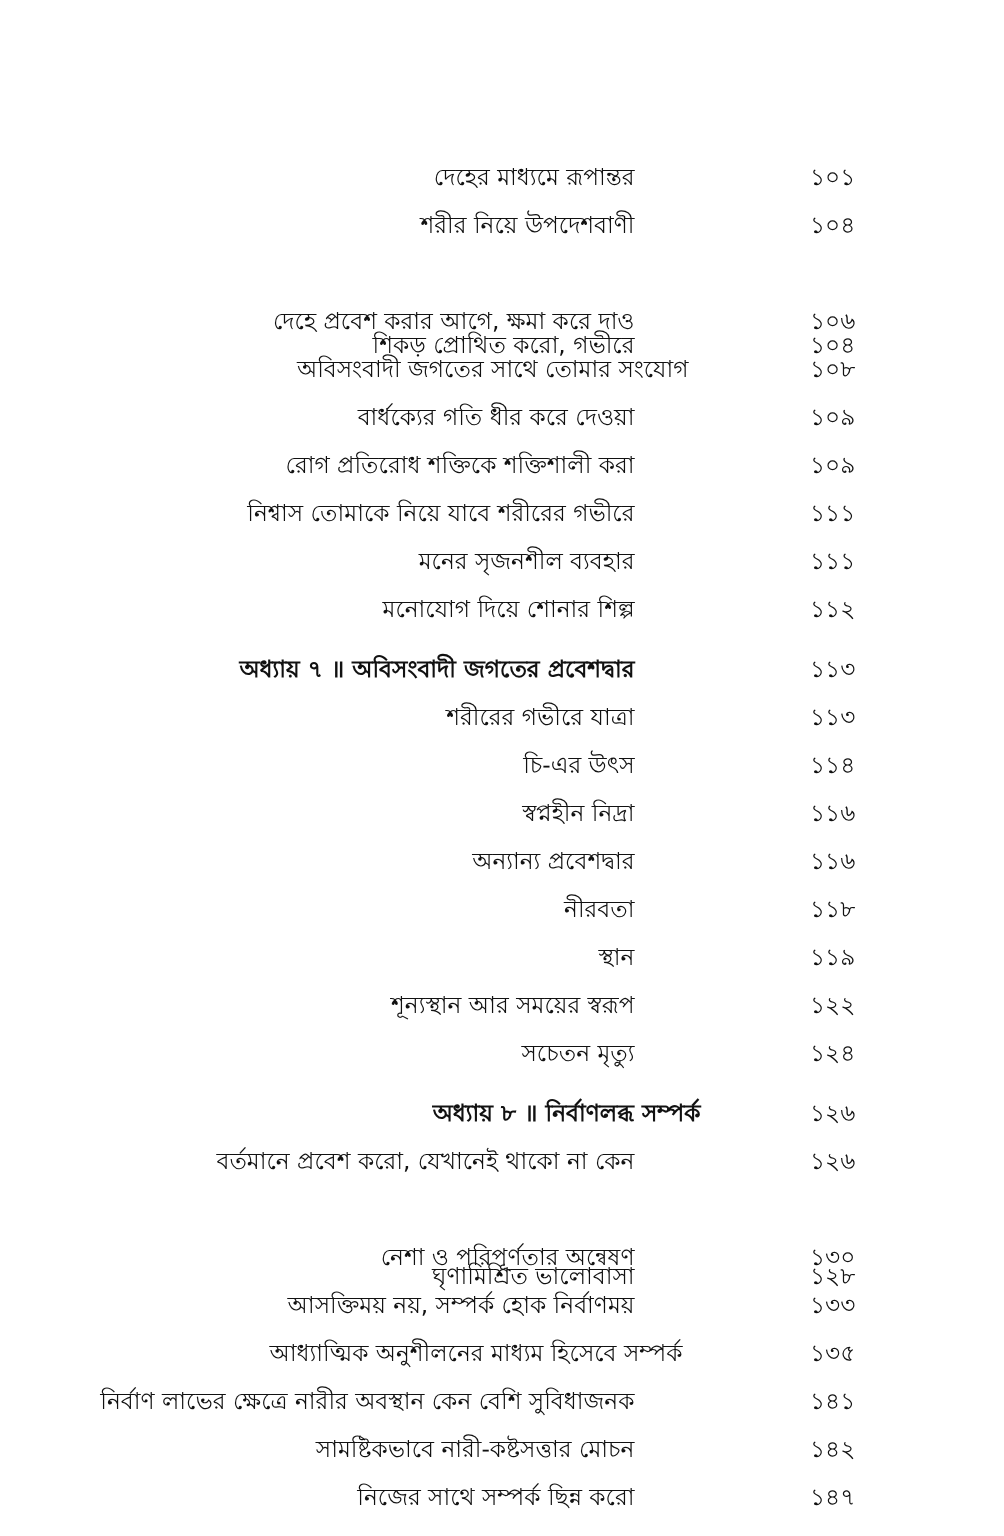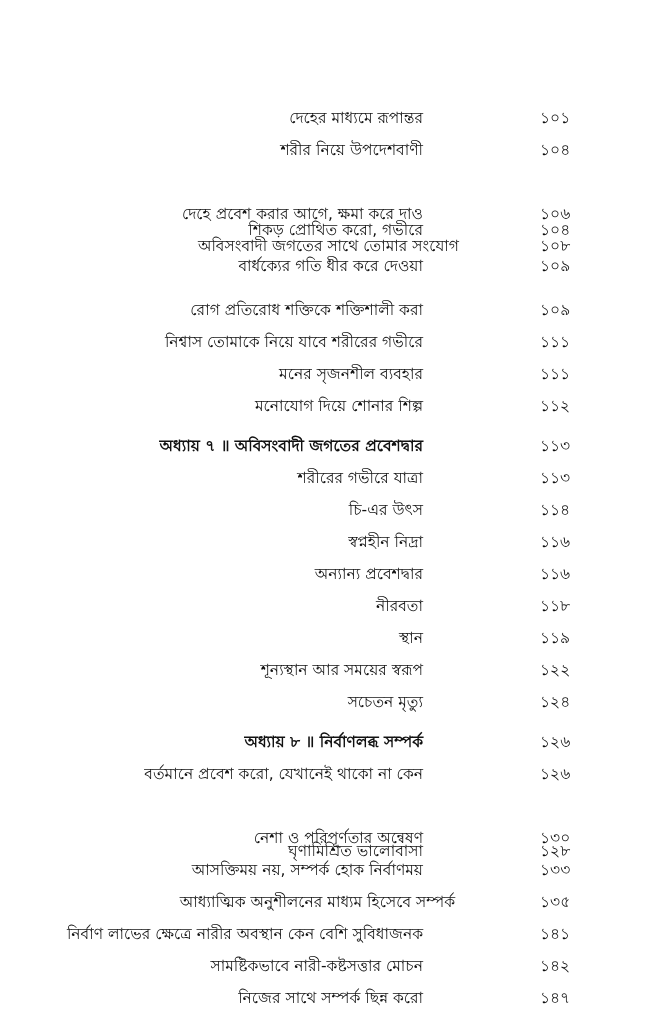--- a/index.html
+++ b/index.html
@@ -54,21 +54,21 @@
       <span class="page">১০৪</span>
     </div>
     <div class="row" style="top: 200px;">
       <span class="title">দেহে প্রবেশ করার আগে, ক্ষমা করে দাও</span>
       <span class="page">১০৬</span>
     </div>
     <div class="row" style="top: 232px; padding-left: 36px;">
       <span class="title">অবিসংবাদী জগতের সাথে তোমার সংযোগ</span>
       <span class="page">১০৮</span>
     </div>
-    <div class="row" style="top: 252px;">
+    <div class="row" style="top: 264px;">
       <span class="title">বার্ধক্যের গতি ধীর করে দেওয়া</span>
       <span class="page">১০৯</span>
     </div>
     <div class="row" style="top: 296px;">
       <span class="title">রোগ প্রতিরোধ শক্তিকে শক্তিশালী করা</span>
       <span class="page">১০৯</span>
     </div>
     <div class="row" style="top: 328px;">
       <span class="title">নিশ্বাস তোমাকে নিয়ে যাবে শরীরের গভীরে</span>
       <span class="page">১১১</span>
@@ -110,21 +110,21 @@
       <span class="page">১১৯</span>
     </div>
     <div class="row" style="top: 656px; text-decoration: underline;">
       <span class="title">শূন্যস্থান আর সময়ের স্বরূপ</span>
       <span class="page">১২২</span>
     </div>
     <div class="row" style="top: 688px;">
       <span class="title">সচেতন মৃত্যু</span>
       <span class="page">১২৪</span>
     </div>
-    <div class="row chapter" style="top: 728px;">
+    <div class="row chapter" style="top: 728px; padding-left: 44px;">
       <span class="title">অধ্যায় ৮ ॥ নির্বাণলব্ধ সম্পর্ক</span>
       <span class="page">১২৬</span>
     </div>
     <div class="row" style="top: 760px;">
       <span class="title">বর্তমানে প্রবেশ করো, যেখানেই থাকো না কেন</span>
       <span class="page">১২৬</span>
     </div>
     <div class="row" style="top: 816px; margin-top: 21px;">
       <span class="title">ঘৃণামিশ্রিত ভালোবাসা</span>
       <span class="page">১২৮</span>

